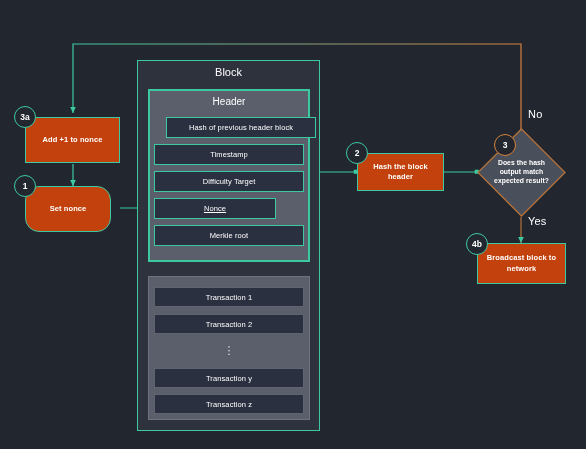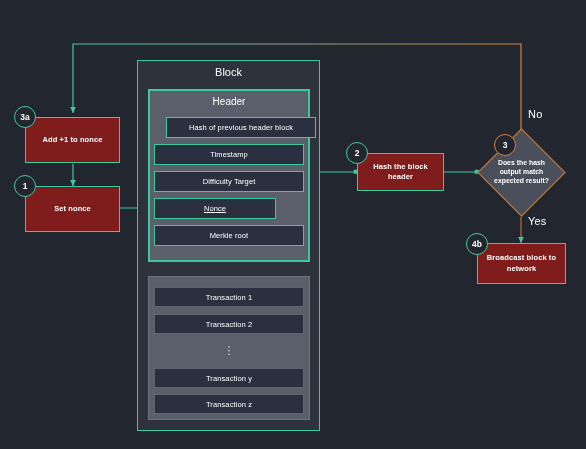--- a/index.html
+++ b/index.html
@@ -25,21 +25,21 @@
     top: 0;
     width: 586px;
     height: 449px;
     pointer-events: none;
   }
 
   
   .node {
     position: absolute;
     box-sizing: border-box;
-    background: #7f1d1d;
+    background: #c2410c;
     border: 1px solid #3dc9a0;
     color: #ffffff;
     display: flex;
     align-items: center;
     justify-content: center;
     text-align: center;
     font-size: 7.5px;
     font-weight: bold;
     line-height: 1.35;
     letter-spacing: 0.1px;
@@ -265,21 +265,21 @@
   </div>
   <div class="tx-row" style="left:154px; top:394px; width:150px; height:20px;">
     <span>Transaction z</span>
   </div>
 
   <div class="node" style="left:25px; top:117px; width:95px; height:46px;">
     <span>Add +1 to nonce</span>
   </div>
   <div class="badge" style="left:14px; top:106px;text-align:right;">3a</div>
 
-  <div class="node" style="left:25px; top:186px; width:95px; height:46px;">
+  <div class="node" style="left:25px; top:186px; width:86px; height:46px;border-radius:14px;">
     <span>Set nonce</span>
   </div>
   <div class="badge" style="left:14px; top:175px;">1</div>
 
   <div class="node" style="left:357px; top:153px; width:87px; height:38px;">
     <span>Hash the block header</span>
   </div>
   <div class="badge" style="left:346px; top:142px;">2</div>
 
   <div class="diamond-wrap" style="left:477px; top:128px; width:89px; height:89px;">

